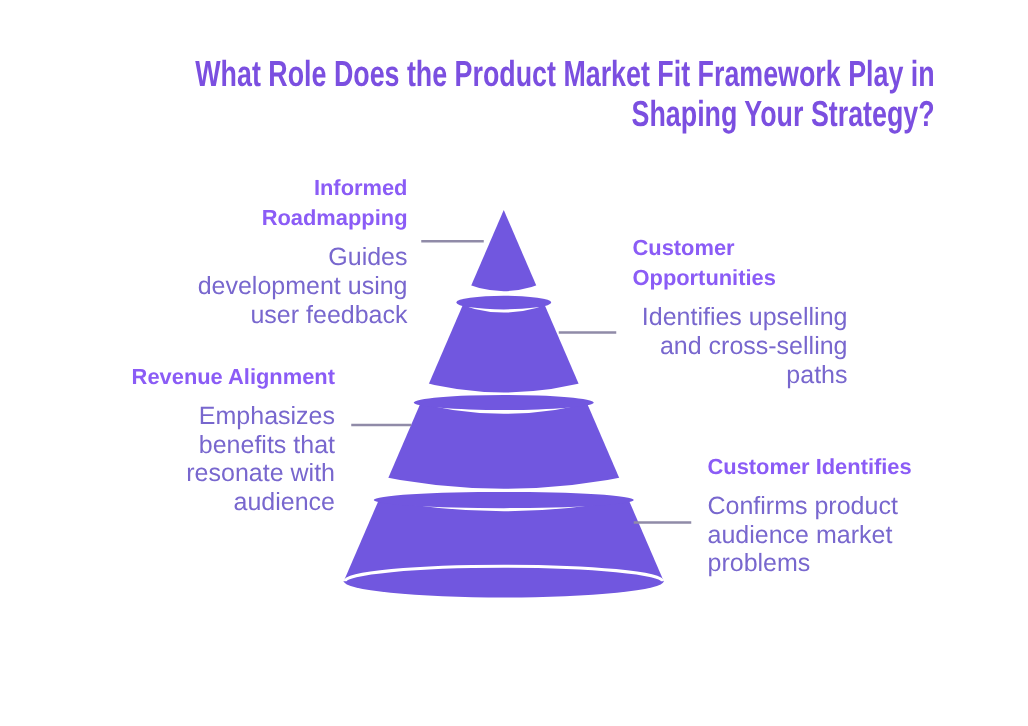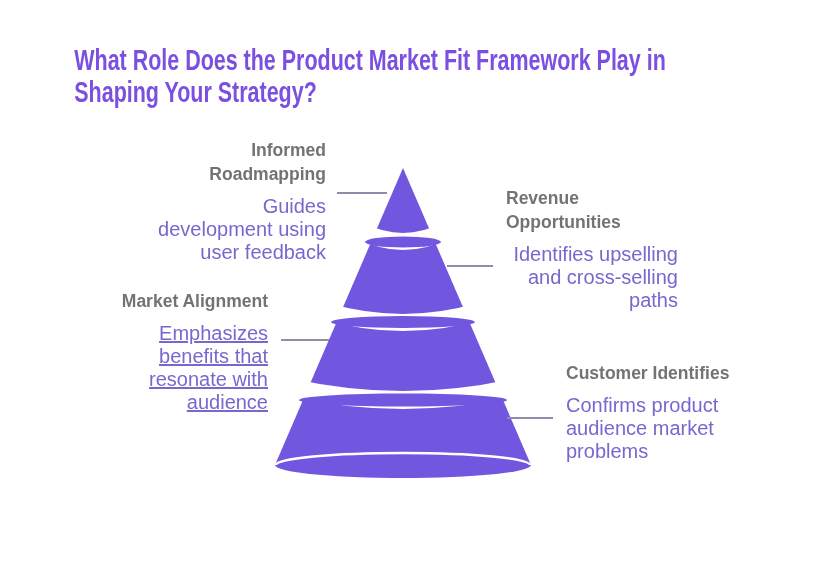--- a/index.html
+++ b/index.html
@@ -14,21 +14,21 @@
     height: 581px;
     background: #ffffff;
     overflow: hidden;
   }
   
   #title-wrap {
     position: absolute;
     top: 44px;
     left: 0;
     width: 668px;
-    text-align: left;
+    text-align: right;
   }
   #title-inner {
     display: inline-block;
     width: 910px;
     margin-left: -44px;
     transform: scaleX(0.74);
     transform-origin: 50% 50%;
     font-size: 29px;
     font-weight: bold;
     line-height: 32px;
@@ -56,39 +56,39 @@
     position: absolute;
     display: flex;
     flex-direction: column;
   }
   .label.left  { align-items: flex-end;  text-align: right; }
   .label.right { align-items: flex-start; text-align: left; }
   .label .heading {
     font-size: 17.5px;
     font-weight: bold;
     line-height: 24px;
-    color: #737373;
+    color: #8b5cf6;
   }
   .label .body {
     font-size: 20px;
     line-height: 23px;
     color: #7867CE;
     margin-top: 9px;
   }
   #label-informed { right: 496px; top: 138px; }
   #label-informed .heading { width: 150px; }
   #label-informed .body    { width: 182px; }
 
   #label-revenue { left: 506px; top: 186px; }
   #label-revenue .heading { width: 150px; }
   #label-revenue .body    { width: 172px; text-align: right; }
 
   #label-market { right: 554px; top: 289px; }
   #label-market .heading { white-space: nowrap; }
-  #label-market .body    { width: 177px; text-decoration: underline; }
+  #label-market .body    { width: 177px; }
 
   #label-customer { left: 566px; top: 361px; }
   #label-customer .heading { white-space: nowrap; }
   #label-customer .body    { width: 172px; }
 </style>
 </head>
 <body>
 
 <div id="stage">
 
@@ -120,26 +120,26 @@
   <div class="connector" id="line-revenue"></div>
   <div class="connector" id="line-market"></div>
   <div class="connector" id="line-customer"></div>
 
   <div class="label left" id="label-informed">
     <div class="heading">Informed Roadmapping</div>
     <div class="body">Guides development using user feedback</div>
   </div>
 
   <div class="label right" id="label-revenue">
-    <div class="heading">Revenue Opportunities</div>
+    <div class="heading">Customer Opportunities</div>
     <div class="body">Identifies upselling and cross-selling paths</div>
   </div>
 
   <div class="label left" id="label-market">
-    <div class="heading">Market Alignment</div>
+    <div class="heading">Revenue Alignment</div>
     <div class="body">Emphasizes benefits that resonate with audience</div>
   </div>
 
   <div class="label right" id="label-customer">
     <div class="heading">Customer Identifies</div>
     <div class="body">Confirms product audience market problems</div>
   </div>
 
 </div>
 

